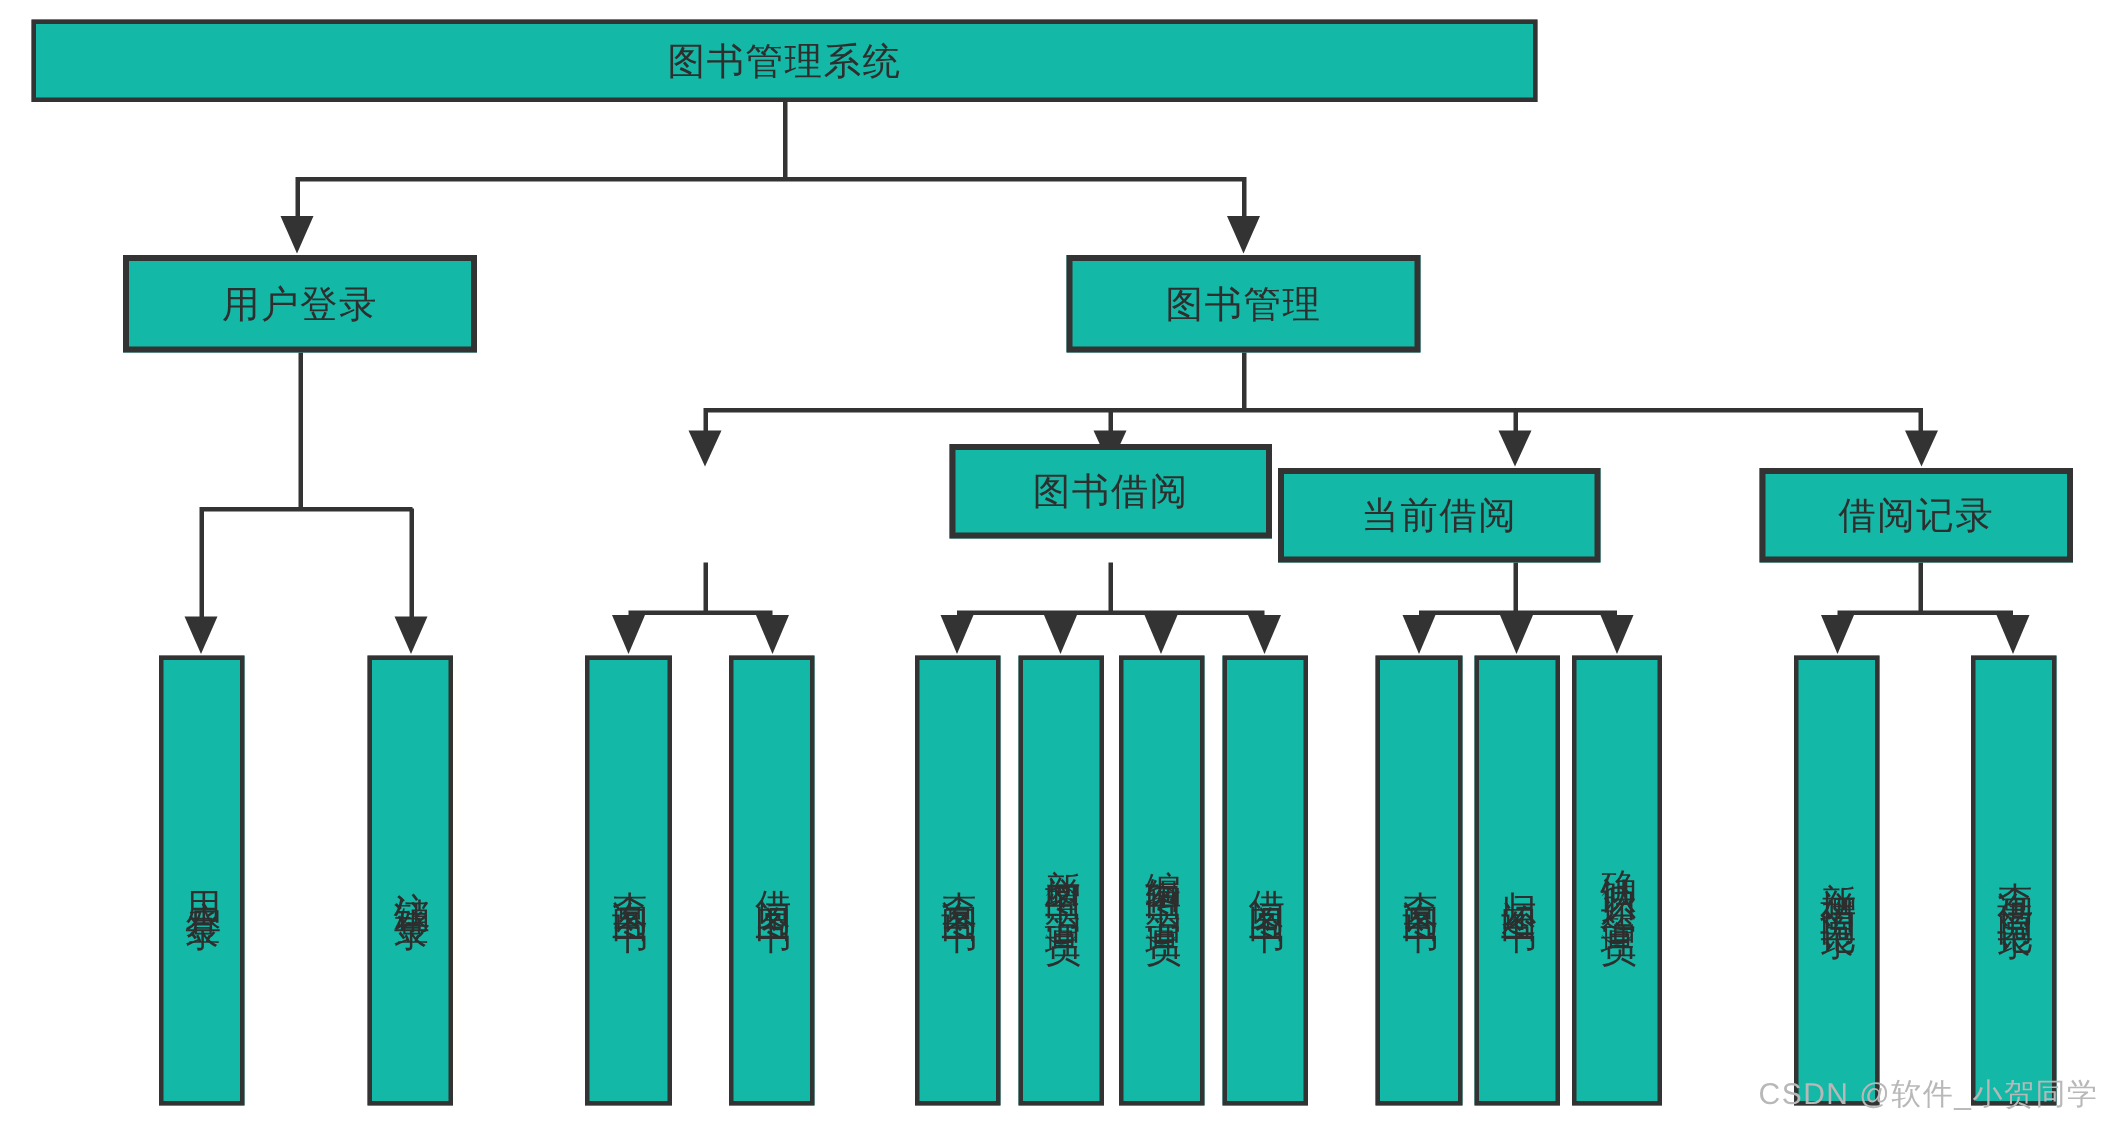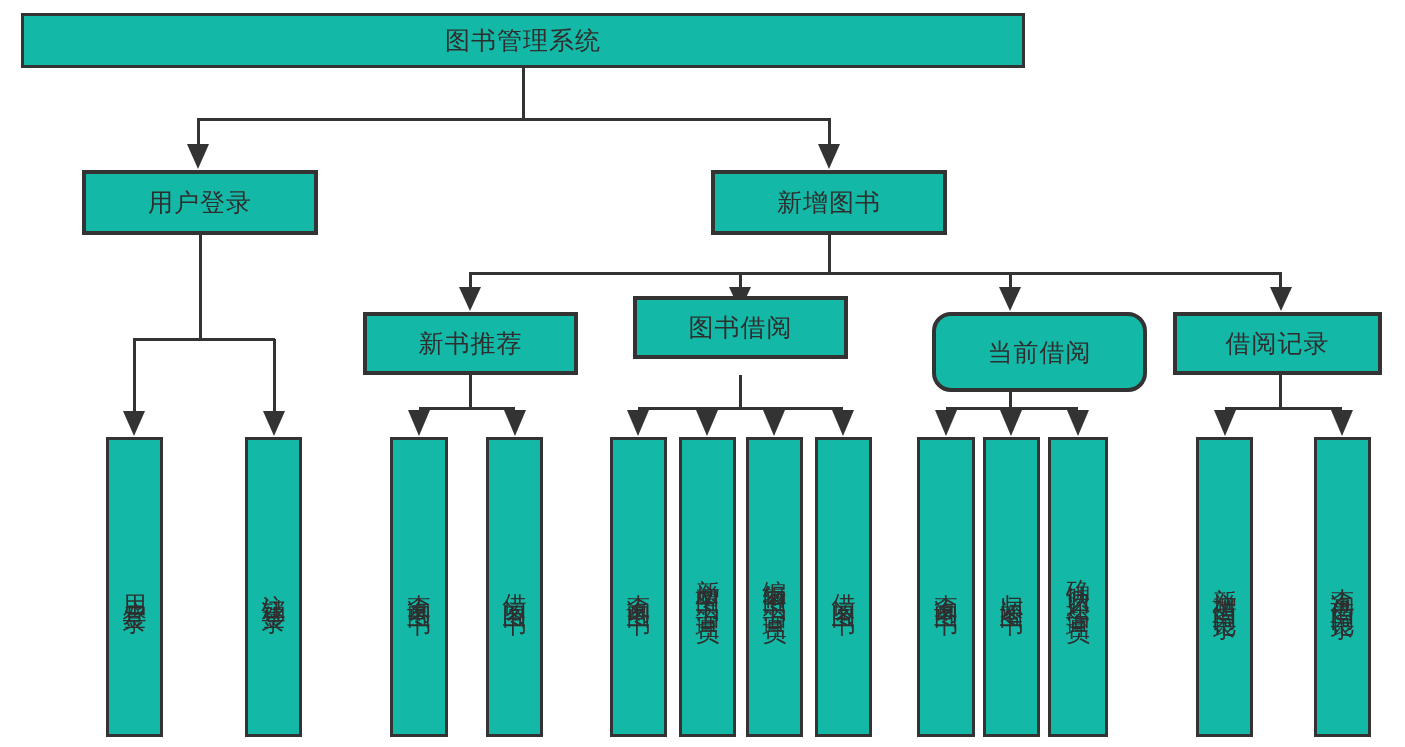--- a/index.html
+++ b/index.html
@@ -90,38 +90,38 @@
       <path d="M1000 410 L1022 410 L1011 436 Z"></path>
       <path d="M1067 410 L1089 410 L1078 436 Z"></path>
       <path d="M1214 410 L1236 410 L1225 436 Z"></path>
       <path d="M1331 410 L1353 410 L1342 436 Z"></path>
     </g>
   </svg>
 
   <div class="box box-h" style="left:21px;top:13px;width:1004px;height:55px;">图书管理系统</div>
 
   <div class="box box-h mid" style="left:82px;top:170px;width:236px;height:65px;">用户登录</div>
-  <div class="box box-h mid" style="left:711px;top:170px;width:236px;height:65px;">新增图书</div>
+  <div class="box box-h mid" style="left:711px;top:170px;width:236px;height:65px;">图书管理</div>
 
-  <div class="box box-h mid" style="left:363px;top:312px;width:215px;height:63px;">新书推荐</div>
   <div class="box box-h mid" style="left:633px;top:296px;width:215px;height:63px;">图书借阅</div>
-  <div class="box box-h mid" style="left:932px;top:312px;width:215px;height:80px;border-radius:19px;">当前借阅</div>
+  <div class="box box-h mid" style="left:852px;top:312px;width:215px;height:63px;">当前借阅</div>
   <div class="box box-h mid" style="left:1173px;top:312px;width:209px;height:63px;">借阅记录</div>
 
   <div class="box box-v" style="left:106px;top:437px;width:57px;height:300px;">用户登录</div>
   <div class="box box-v" style="left:245px;top:437px;width:57px;height:300px;">注销登录</div>
 
   <div class="box box-v" style="left:390px;top:437px;width:58px;height:300px;">查询图书</div>
   <div class="box box-v" style="left:486px;top:437px;width:57px;height:300px;">借阅图书</div>
 
   <div class="box box-v" style="left:610px;top:437px;width:57px;height:300px;">查询图书</div>
   <div class="box box-v" style="left:679px;top:437px;width:57px;height:300px;">新增图书（管理员）</div>
   <div class="box box-v" style="left:746px;top:437px;width:57px;height:300px;">编辑图书（管理员）</div>
   <div class="box box-v" style="left:815px;top:437px;width:57px;height:300px;">借阅图书</div>
 
   <div class="box box-v" style="left:917px;top:437px;width:58px;height:300px;">查询图书</div>
   <div class="box box-v" style="left:983px;top:437px;width:57px;height:300px;">归还图书</div>
   <div class="box box-v" style="left:1048px;top:437px;width:60px;height:300px;">确认归还（管理员）</div>
 
   <div class="box box-v" style="left:1196px;top:437px;width:57px;height:300px;">新增借阅记录</div>
   <div class="box box-v" style="left:1314px;top:437px;width:57px;height:300px;">查询借阅记录</div>
 
+  <div class="watermark">CSDN @软件_小贺同学</div>
 </div>
 
 </body></html>

